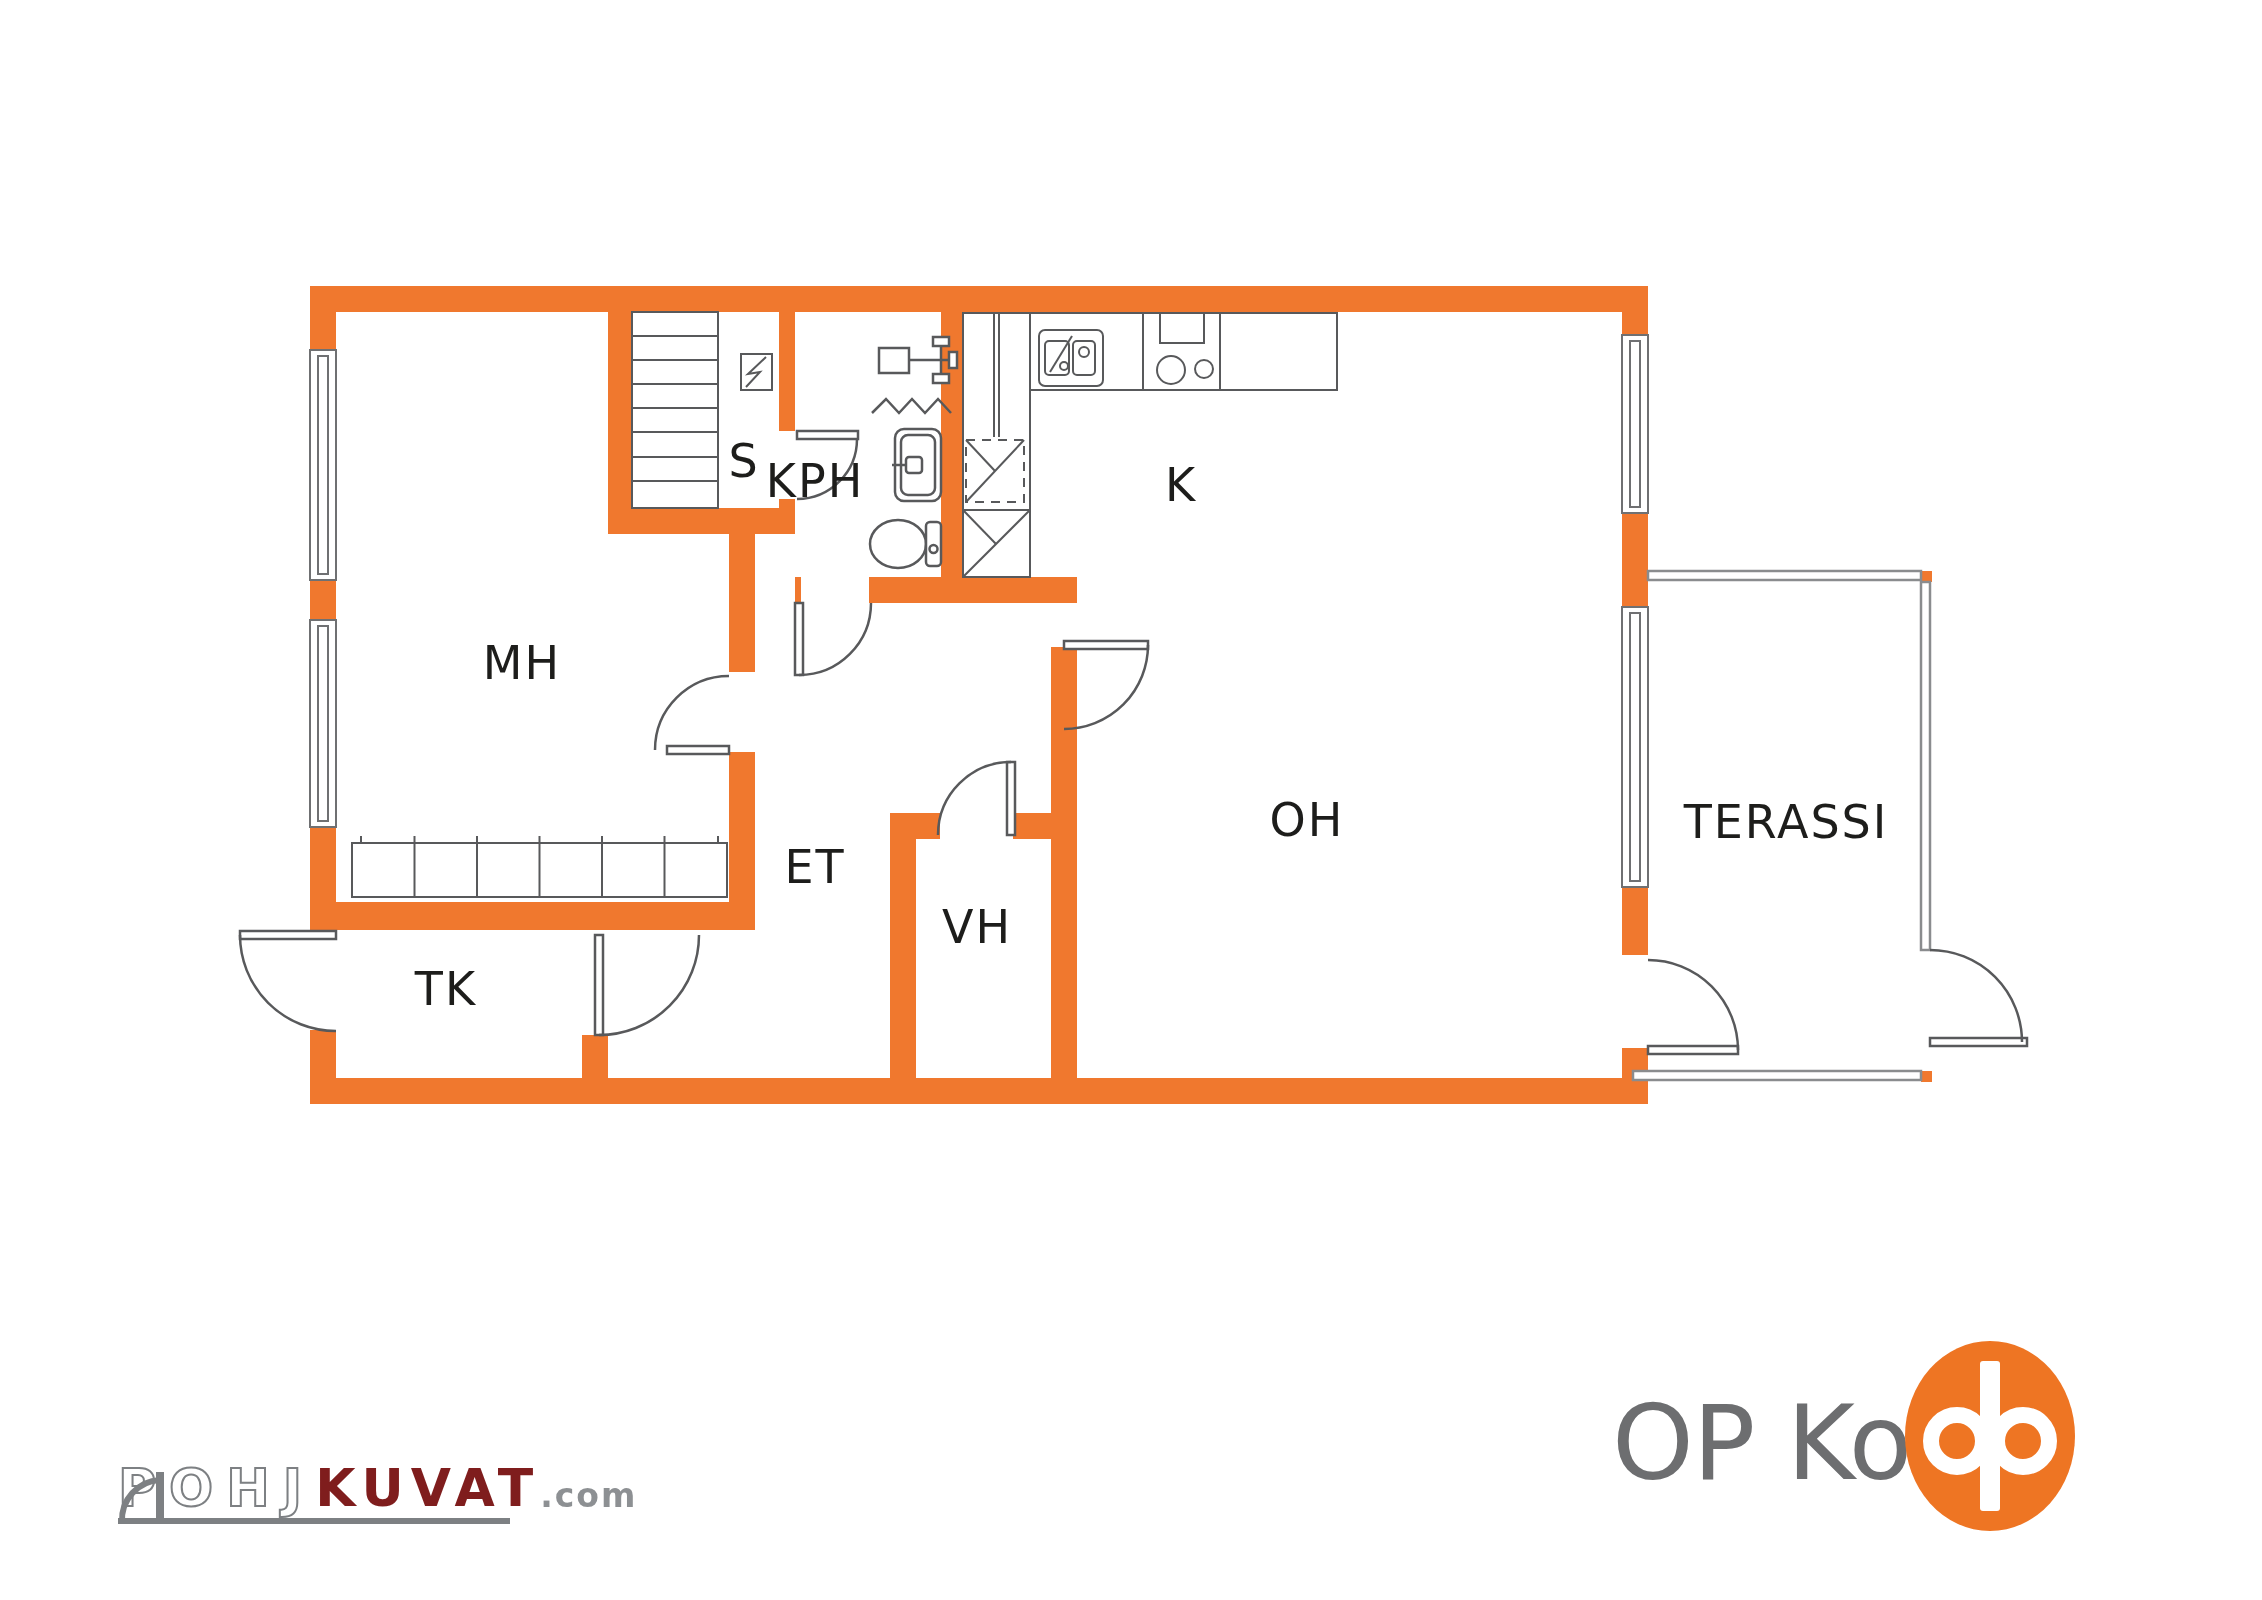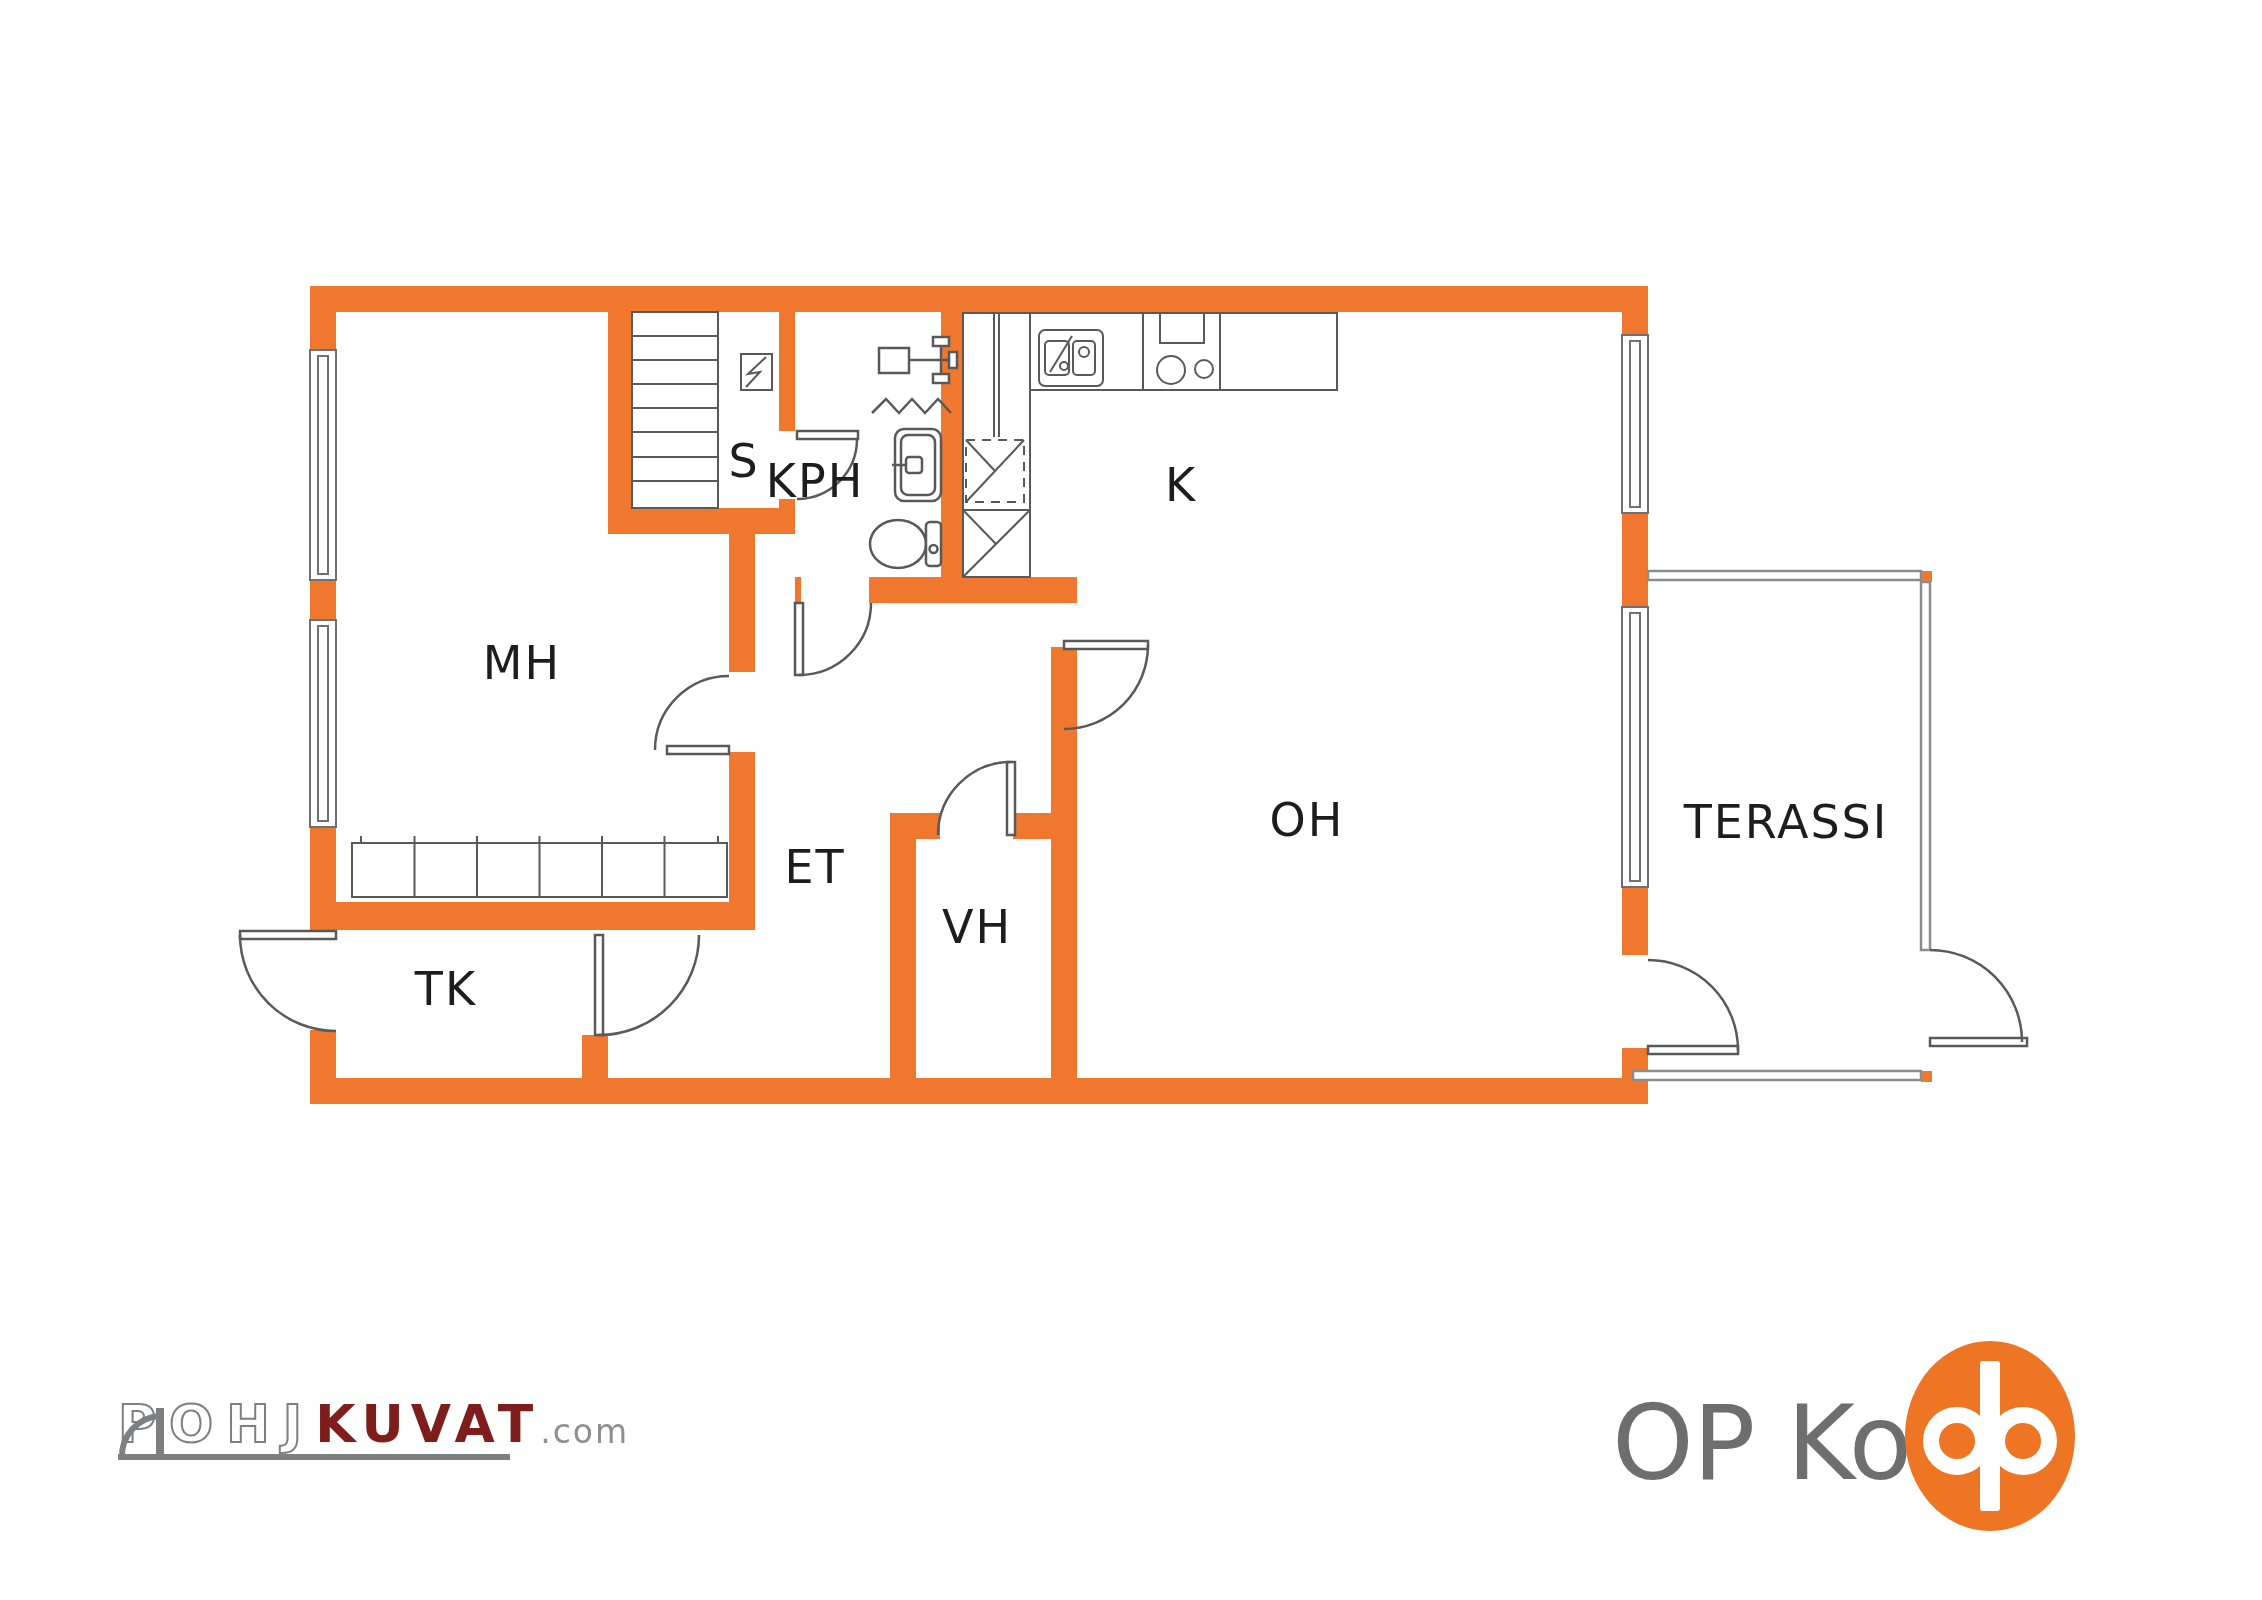--- a/index.html
+++ b/index.html
@@ -4,26 +4,26 @@
 <style>
   html,body{margin:0;padding:0;background:#ffffff;}
   .canvas{position:relative;width:2262px;height:1600px;background:#fff;overflow:hidden;
           font-family:"DejaVu Sans","Liberation Sans",sans-serif;}
   svg{position:absolute;left:0;top:0;}
   .room-label{position:absolute;transform:translate(-50%,-50%);
       font-size:46px;letter-spacing:2px;color:#1d1d1b;font-weight:500;white-space:nowrap;}
   .disclaimer{position:absolute;left:1130px;top:1500px;transform:translateX(-50%);
       font-size:40px;color:#2b2b2b;letter-spacing:0.5px;white-space:nowrap;}
   
-  .pk-logo{position:absolute;left:118px;top:1398px;display:flex;align-items:flex-end;
+  .pk-logo{position:absolute;left:118px;top:1462px;display:flex;align-items:flex-end;
       border-bottom:6px solid #7d8083;padding-bottom:4px;width:392px;}
   .pk-outline{font-size:52px;font-weight:700;letter-spacing:13px;color:#ffffff;
       -webkit-text-stroke:2px #7d8083;line-height:1;}
   .pk-solid{font-size:52px;font-weight:800;letter-spacing:7px;color:#7f1d1d;line-height:1;}
-  .pk-com{font-size:33px;font-weight:400;letter-spacing:2px;color:#8d9093;line-height:1.1;}
+  .pk-com{font-size:33px;font-weight:700;letter-spacing:2px;color:#8d9093;line-height:1.1;}
   .pk-door{margin:0 2px -2px 0;}
   
   .op-koti-text{position:absolute;left:1612px;top:1382px;font-size:104px;color:#6d6e70;
       letter-spacing:-1px;font-weight:400;}
   .op-logo{position:absolute;left:1905px;top:1341px;}
 </style>
 </head>
 <body>
 
 <div class="canvas">

